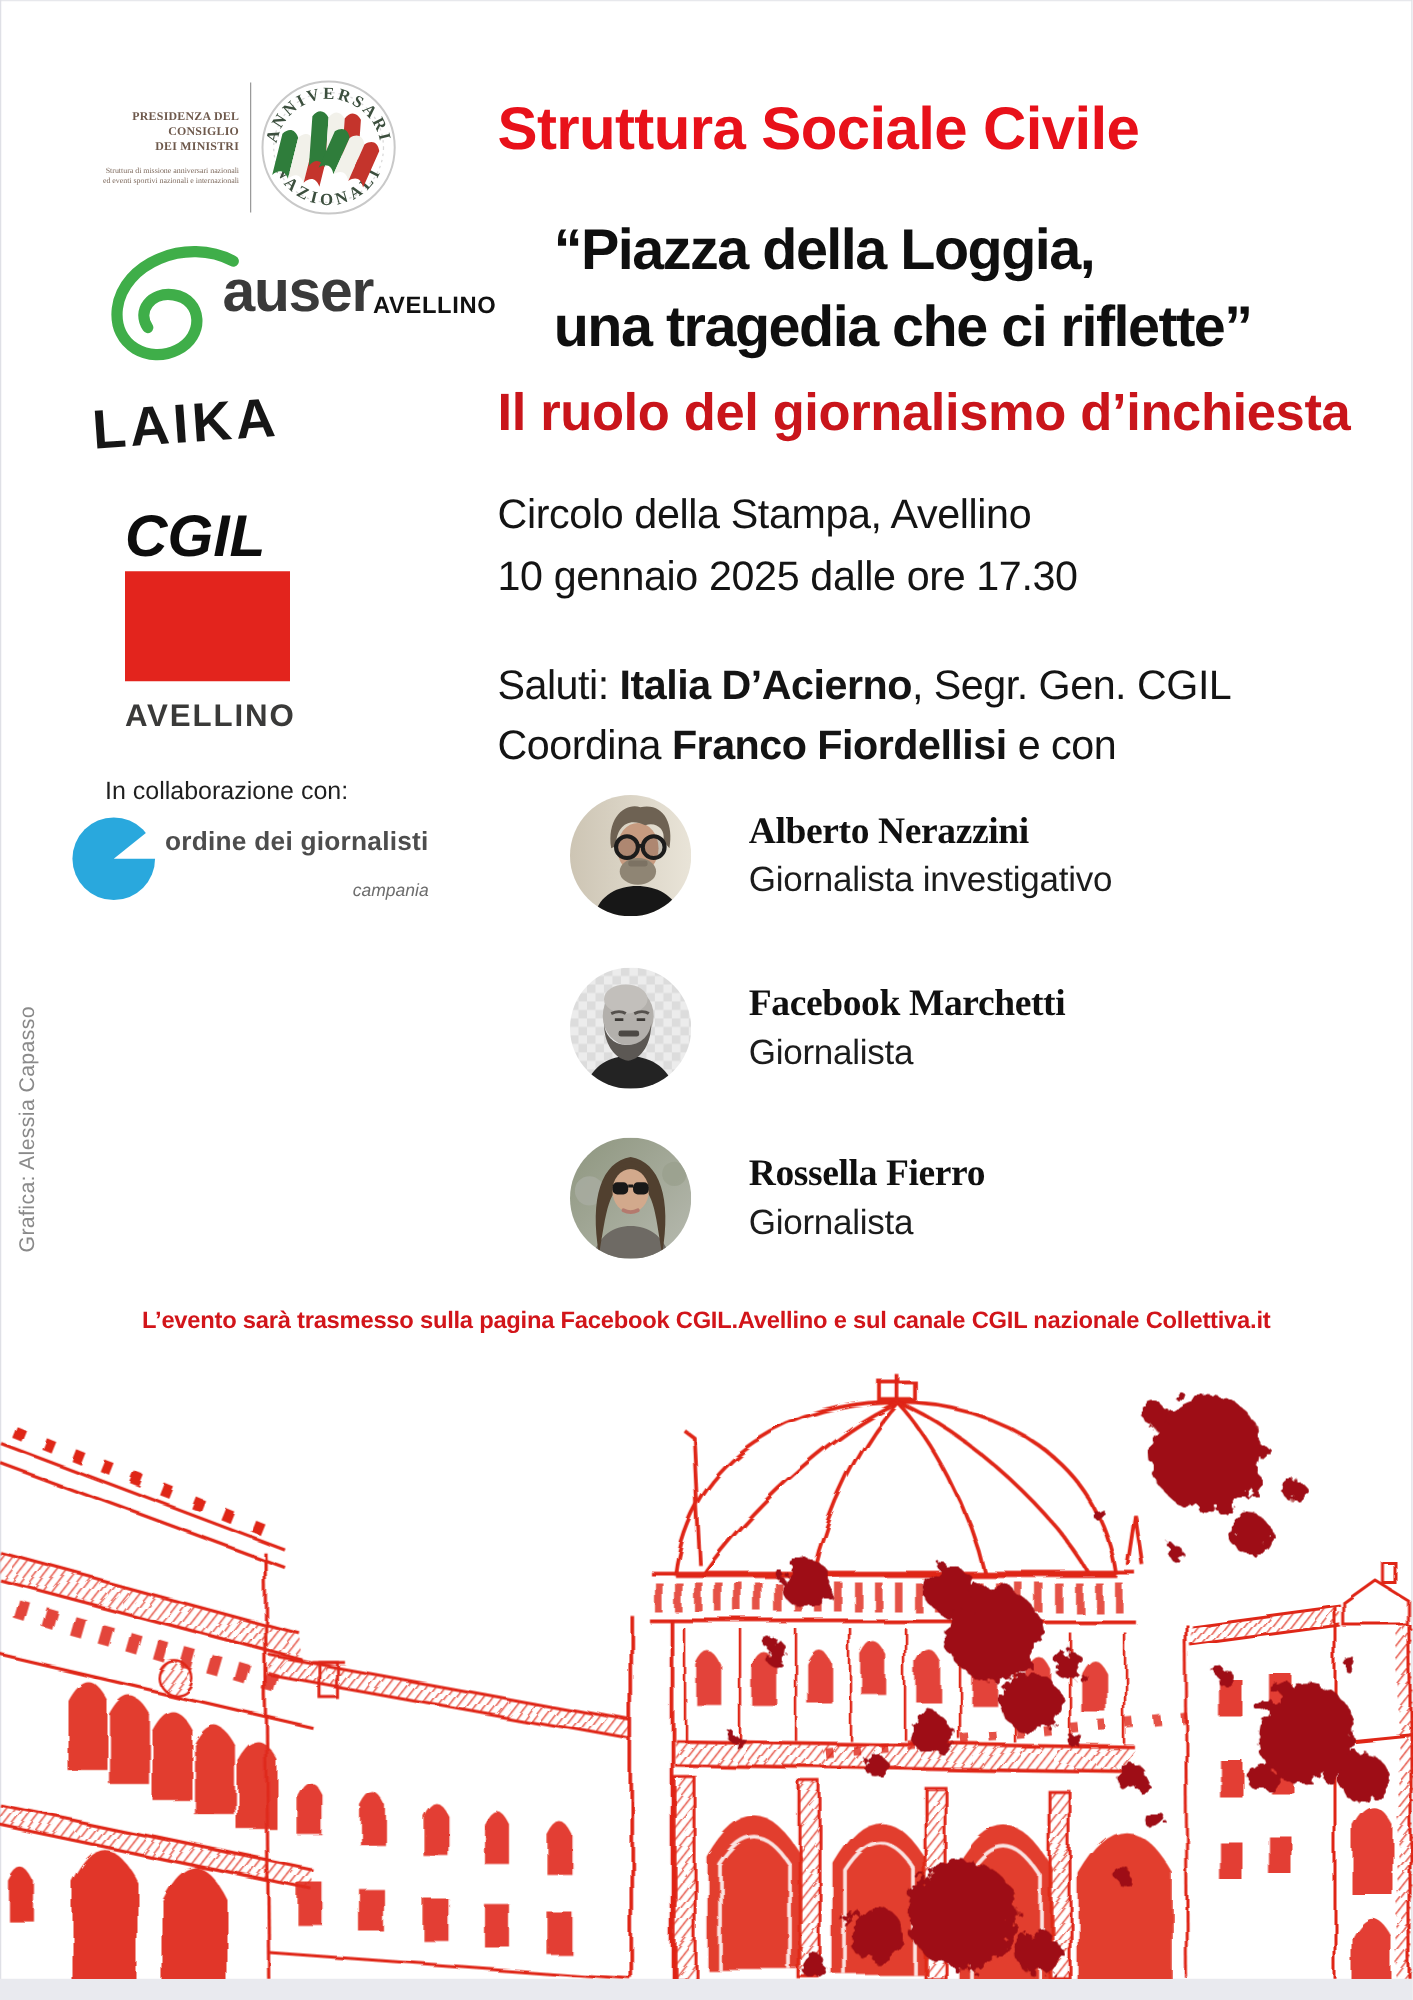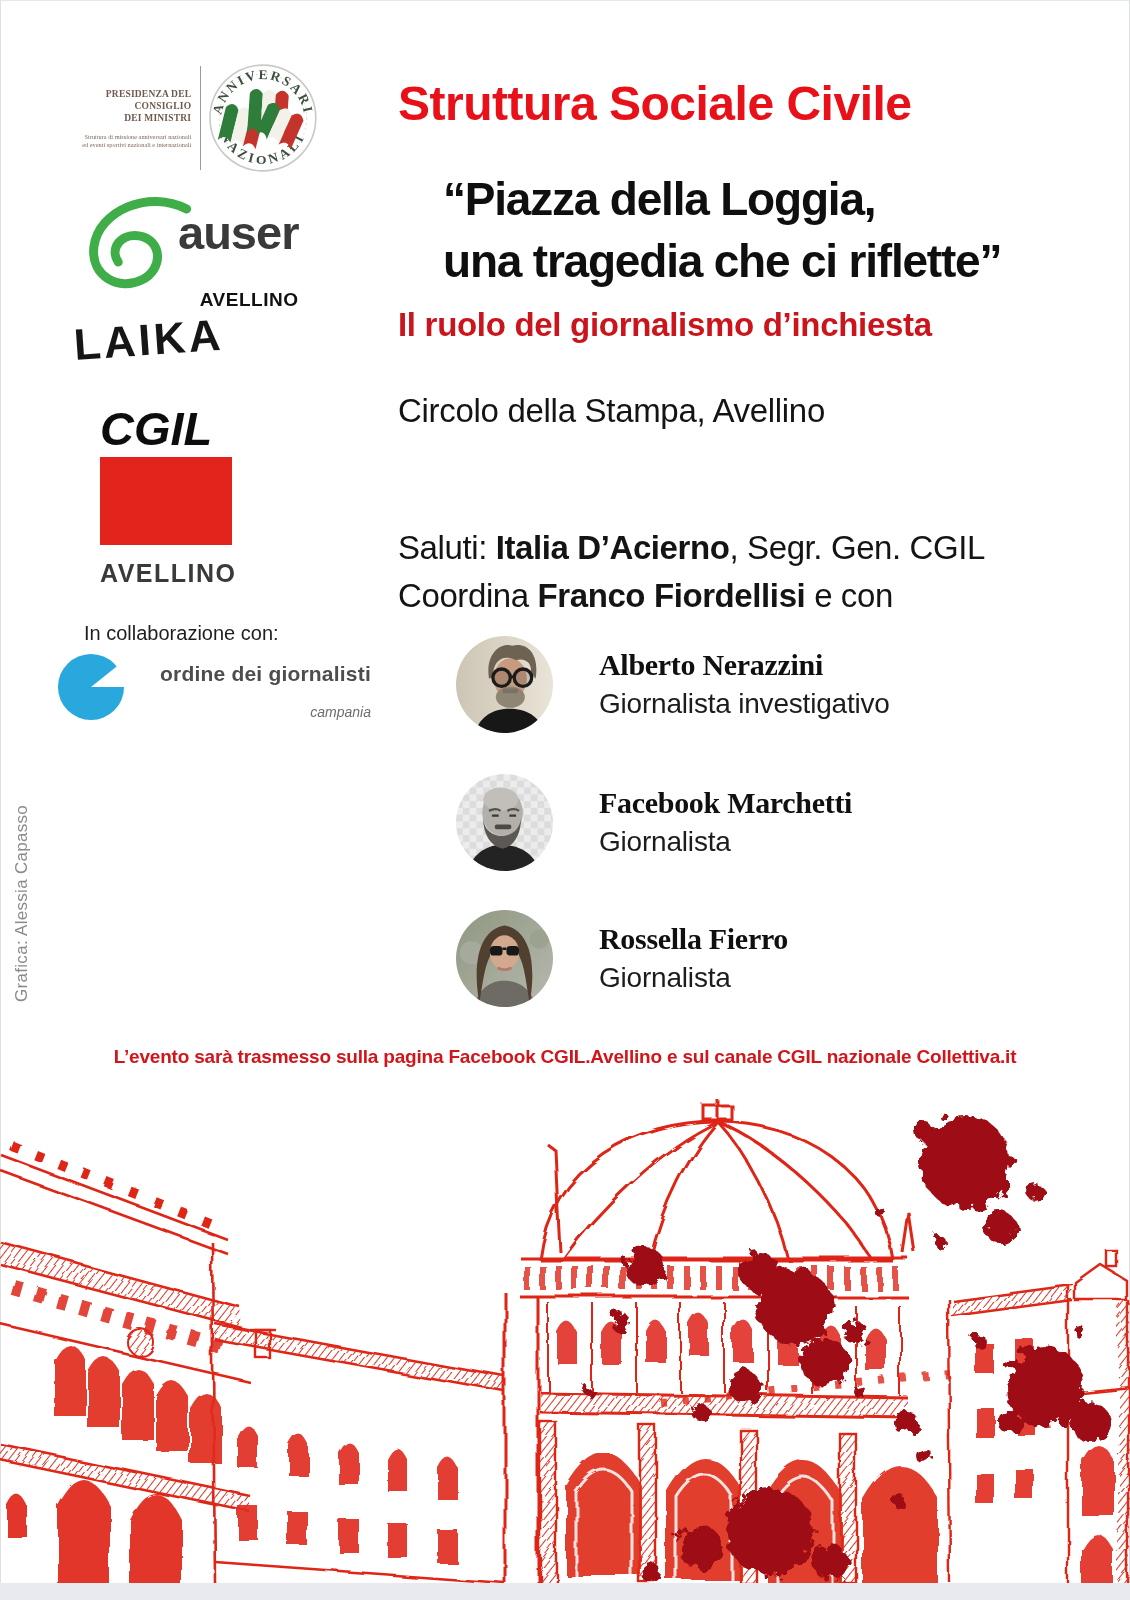--- a/index.html
+++ b/index.html
@@ -11,46 +11,46 @@
   .abs{position:absolute;}
 
   
   .presidenza{left:56px;top:60px;width:262px;height:116px;display:flex;align-items:center;}
   .pres-text{width:138px;text-align:right;color:#6e594c;font-family:"Liberation Serif",serif;}
   .pres-line{font-size:9.5px;font-weight:bold;letter-spacing:.2px;line-height:12px;}
   .pres-sub{margin-top:9px;font-size:6.3px;line-height:8px;color:#7d695c;}
   .pres-divider{width:1px;height:104px;background:#9a9a9a;margin:0 7px 0 9px;}
 
   .auser{left:84px;top:194px;display:flex;align-items:flex-start;}
-  .auser-text{margin-left:-14px;margin-top:16px;display:flex;flex-direction:column;align-items:flex-end;gap:31px;}
+  .auser-text{margin-left:-14px;margin-top:16px;display:flex;align-items:flex-end;}
   .auser-name{font-size:47px;font-weight:bold;color:#3a3a3a;letter-spacing:-1px;line-height:46px;}
   .auser-city{font-size:19px;font-weight:bold;color:#111;letter-spacing:.5px;margin-top:2px;}
 
   .laika{left:74px;top:320px;font-size:44px;font-weight:bold;color:#161616;
          letter-spacing:3px;transform:rotate(-4deg);transform-origin:left center;}
 
   .cgil{left:100px;top:404px;width:136px;}
   .cgil-name{font-size:47px;font-weight:bold;font-style:italic;color:#0d0d0d;letter-spacing:0;line-height:50px;}
   .cgil-square{width:132px;height:88px;background:#e3241d;margin-top:3px;}
   .cgil-city{font-size:25px;font-weight:bold;color:#3a3a39;letter-spacing:1.5px;margin-top:14px;}
 
   .collab{left:84px;top:622px;font-size:20px;color:#1f1f1f;}
-  .ordine{left:56px;top:652px;display:flex;align-items:flex-start;gap:28px;}
+  .ordine{left:56px;top:652px;display:flex;align-items:flex-start;}
   .ordine-text{margin-left:6px;margin-top:10px;display:flex;flex-direction:column;align-items:flex-end;}
   .ordine-name{font-size:21px;font-weight:bold;color:#4d4d4d;letter-spacing:.2px;}
   .ordine-region{font-size:14px;font-style:italic;color:#6d6d6d;margin-top:18px;}
 
   .credits{left:12px;top:802px;height:200px;writing-mode:vertical-rl;transform:rotate(180deg);
            font-size:17px;color:#8a8a8a;letter-spacing:.3px;}
 
   
   .page-title{left:398px;top:76px;font-size:48px;font-weight:bold;color:#e8111a;letter-spacing:-.5px;}
   .event-title{left:398px;top:168px;font-size:46px;font-weight:bold;color:#0f0f0f;
                line-height:62px;letter-spacing:-1.2px;margin-left:45px;}
-  .event-subtitle{left:398px;top:306px;font-size:33px;font-weight:bold;color:#c9151b;letter-spacing:-.3px;}
+  .event-subtitle{left:398px;top:306px;font-size:42px;font-weight:bold;color:#c9151b;letter-spacing:-.3px;}
   .venue{left:398px;top:386px;font-size:33px;color:#141414;line-height:50px;letter-spacing:-.3px;}
   .saluti{left:398px;top:524px;font-size:33px;color:#141414;line-height:48px;letter-spacing:-.4px;}
   .saluti b{font-weight:bold;}
 
   .speaker-row{left:456px;height:104px;display:flex;align-items:center;}
   .speaker-row .avatar{width:97px;height:97px;border-radius:50%;overflow:hidden;flex:0 0 97px;}
   .avatar svg{display:block;width:100%;height:100%;}
   .speaker-text{margin-left:46px;}
   .speaker-name{font-size:30px;font-weight:bold;color:#101010;letter-spacing:-.3px;font-family:Liberation Serif, serif;}
   .speaker-role{font-size:28px;color:#1c1c1c;margin-top:6px;letter-spacing:-.2px;}
@@ -147,20 +147,21 @@
 
   <div class="abs event-title">
     <div>“Piazza della Loggia,</div>
     <div>una tragedia che ci riflette”</div>
   </div>
 
   <div class="abs event-subtitle">Il ruolo del giornalismo d’inchiesta</div>
 
   <div class="abs venue">
     <div>Circolo della Stampa, Avellino</div>
+    <div>10 gennaio 2025 dalle ore 17.30</div>
   </div>
 
   <div class="abs saluti">
     <div><span>Saluti: </span><b>Italia D’Acierno</b><span>, Segr. Gen. CGIL</span></div>
     <div><span>Coordina </span><b>Franco Fiordellisi</b><span> e con</span></div>
   </div>
 
   <div class="abs speaker-row row1">
     <div class="avatar">
       <svg viewBox="0 0 100 100">

